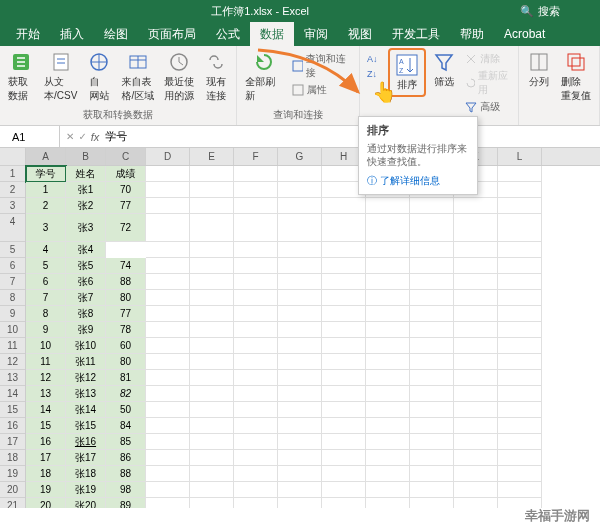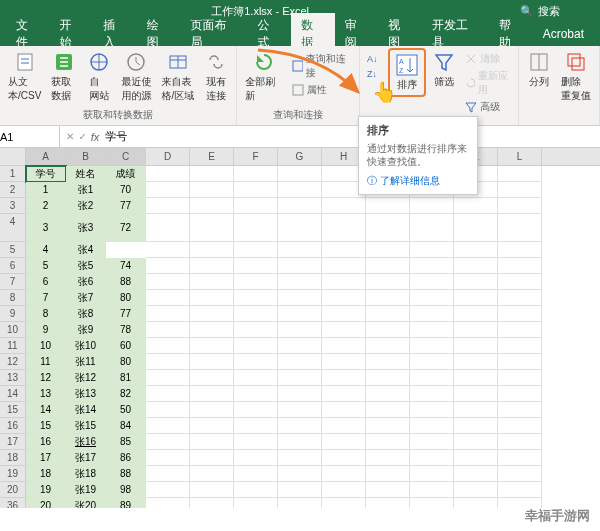--- a/index.html
+++ b/index.html
@@ -26,21 +26,21 @@
     .sort-highlight { border: 2px solid #ed7d31; border-radius: 4px; padding: 1px; position: relative; }
     .arrow-pointer { position: absolute; top: 2px; left: 220px; pointer-events: none; z-index: 50; }
     .cursor-hand { position: absolute; top: 80px; left: 372px; font-size: 20px; z-index: 60; }
     
     .tooltip-box { position: absolute; top: 116px; left: 358px; width: 120px; background: #fff; border: 1px solid #ccc; box-shadow: 2px 2px 6px rgba(0,0,0,.2); padding: 6px 8px; font-size: 11px; color: #444; z-index: 70; }
     .tooltip-box .tip-title { font-weight: bold; margin-bottom: 4px; }
     .tooltip-box .tip-body { font-size: 10px; color: #666; margin-bottom: 6px; line-height: 1.3; }
     .tooltip-box .tip-link { color: #0066cc; font-size: 10px; display: flex; align-items: center; gap: 3px; }
     
     .formula-bar { height: 22px; display: flex; border-bottom: 1px solid #ccc; }
-    .name-box { width: 60px; border-right: 1px solid #ccc; padding: 2px 0; font-size: 11px; display: flex; align-items: center; }
+    .name-box { width: 60px; border-right: 1px solid #ccc; padding: 2px 12px; font-size: 11px; display: flex; align-items: center; }
     .fx-area { display: flex; align-items: center; gap: 4px; padding: 0 6px; flex: 1; }
     .fx-label { font-style: italic; font-size: 11px; color: #666; }
     .fx-input { flex: 1; border: none; outline: none; font-size: 11px; padding: 2px; }
     
     .grid-area { display: flex; height: 360px; overflow: hidden; }
     .row-headers { width: 26px; background: #e6e6e6; border-right: 1px solid #ccc; }
     .row-header { height: 16px; border-bottom: 1px solid #d0d0d0; font-size: 10px; text-align: center; line-height: 16px; color: #555; }
     .row-header.first { height: 18px; background: #e6e6e6; }
     .row-header.tall { height: 28px; }
     
@@ -65,21 +65,20 @@
   <div class="title-text">
     <span>工作簿1.xlsx</span> - <span>Excel</span>
   </div>
   <div class="search-area">
     <span>🔍</span>
     <span>搜索</span>
   </div>
 </div>
 
 <div class="menubar">
-  <div class="menu-item">文件</div>
   <div class="menu-item">开始</div>
   <div class="menu-item">插入</div>
   <div class="menu-item">绘图</div>
   <div class="menu-item">页面布局</div>
   <div class="menu-item">公式</div>
   <div class="menu-item active">数据</div>
   <div class="menu-item">审阅</div>
   <div class="menu-item">视图</div>
   <div class="menu-item">开发工具</div>
   <div class="menu-item">帮助</div>
@@ -94,65 +93,65 @@
         </marker>
       </defs>
     <path d="M38,2 Q100,6 138,44" stroke="#ed7d31" stroke-width="3" fill="none" marker-end="url(#ah)"></path>
   </svg>
 
   <div class="ribbon-group">
     <div class="group-items">
       <div class="ribbon-btn">
           <div class="icon-box">
             <svg width="20" height="20">
+              <rect x="2" y="2" width="16" height="16" fill="#4caf50" rx="2"></rect>
+              <path d="M6,6 h8 M6,10 h8 M6,14 h8" stroke="#fff" stroke-width="1.5"></path>
+            </svg>
+          </div>
+          <span>获取数据</span>
+        </div>
+      <div class="ribbon-btn">
+          <div class="icon-box">
+            <svg width="20" height="20">
               <rect x="3" y="2" width="14" height="16" fill="#fff" stroke="#888"></rect>
               <path d="M6,7 h8 M6,11 h8" stroke="#4472c4"></path>
             </svg>
           </div>
           <span style="white-space:pre">从文
 本/CSV</span>
         </div>
       <div class="ribbon-btn">
           <div class="icon-box">
             <svg width="20" height="20">
-              <rect x="2" y="2" width="16" height="16" fill="#4caf50" rx="2"></rect>
-              <path d="M6,6 h8 M6,10 h8 M6,14 h8" stroke="#fff" stroke-width="1.5"></path>
-            </svg>
-          </div>
-          <span>获取数据</span>
-        </div>
-      <div class="ribbon-btn">
-          <div class="icon-box">
-            <svg width="20" height="20">
               <circle cx="10" cy="10" r="8" fill="none" stroke="#4472c4" stroke-width="1.5"></circle>
               <path d="M2,10 h16 M10,2 v16" stroke="#4472c4"></path>
             </svg>
           </div>
           <span style="white-space:pre">自
 网站</span>
         </div>
       <div class="ribbon-btn">
           <div class="icon-box">
             <svg width="20" height="20">
+              <rect x="2" y="4" width="16" height="12" fill="none" stroke="#4472c4"></rect>
+              <path d="M2,8 h16 M10,4 v12" stroke="#4472c4"></path>
+            </svg>
+          </div>
+          <span style="white-space:pre">来自表
+格/区域</span>
+        </div>
+      <div class="ribbon-btn">
+          <div class="icon-box">
+            <svg width="20" height="20">
               <circle cx="10" cy="10" r="8" fill="none" stroke="#888" stroke-width="1.5"></circle>
               <path d="M10,5 v5 l4,3" stroke="#888" fill="none"></path>
             </svg>
           </div>
           <span style="white-space:pre">最近使
 用的源</span>
-        </div>
-      <div class="ribbon-btn">
-          <div class="icon-box">
-            <svg width="20" height="20">
-              <rect x="2" y="4" width="16" height="12" fill="none" stroke="#4472c4"></rect>
-              <path d="M2,8 h16 M10,4 v12" stroke="#4472c4"></path>
-            </svg>
-          </div>
-          <span style="white-space:pre">来自表
-格/区域</span>
         </div>
       <div class="ribbon-btn">
           <div class="icon-box">
             <svg width="20" height="20">
               <path d="M4,8 a4,4 0 0,1 8,0 M8,12 a4,4 0 0,0 8,0" stroke="#888" fill="none" stroke-width="1.5"></path>
             </svg>
           </div>
           <span style="white-space:pre">现有
 连接</span>
         </div>
@@ -310,21 +309,21 @@
       <div class="row-header">11</div>
       <div class="row-header">12</div>
       <div class="row-header">13</div>
       <div class="row-header">14</div>
       <div class="row-header">15</div>
       <div class="row-header">16</div>
       <div class="row-header">17</div>
       <div class="row-header">18</div>
       <div class="row-header">19</div>
       <div class="row-header">20</div>
-      <div class="row-header">36</div>
+      <div class="row-header">21</div>
     </div>
   <div class="grid-main">
     <div class="col-headers" id="col-headers">
         <div class="col-header sel" style="width: 40px;">A</div>
         <div class="col-header sel" style="width: 40px;">B</div>
         <div class="col-header sel" style="width: 40px;">C</div>
         <div class="col-header" style="width: 44px;">D</div>
         <div class="col-header" style="width: 44px;">E</div>
         <div class="col-header" style="width: 44px;">F</div>
         <div class="col-header" style="width: 44px;">G</div>
@@ -513,21 +512,21 @@
           <div class="cell" style="width: 44px;"></div>
           <div class="cell" style="width: 44px;"></div>
           <div class="cell" style="width: 44px;"></div>
           <div class="cell" style="width: 44px;"></div>
           <div class="cell" style="width: 44px;"></div>
           <div class="cell" style="width: 44px;"></div>
         </div>
         <div class="data-row">
           <div class="cell sel-area" style="width: 40px;">13</div>
           <div class="cell sel-area" style="width: 40px;">张13</div>
-          <div class="cell sel-area" style="width: 40px;">82</div>
+          <div class="cell sel-area" style="width: 40px; font-style: italic;">82</div>
           <div class="cell" style="width: 44px;"></div>
           <div class="cell" style="width: 44px;"></div>
           <div class="cell" style="width: 44px;"></div>
           <div class="cell" style="width: 44px;"></div>
           <div class="cell" style="width: 44px;"></div>
           <div class="cell" style="width: 44px;"></div>
           <div class="cell" style="width: 44px;"></div>
           <div class="cell" style="width: 44px;"></div>
           <div class="cell" style="width: 44px;"></div>
         </div>

